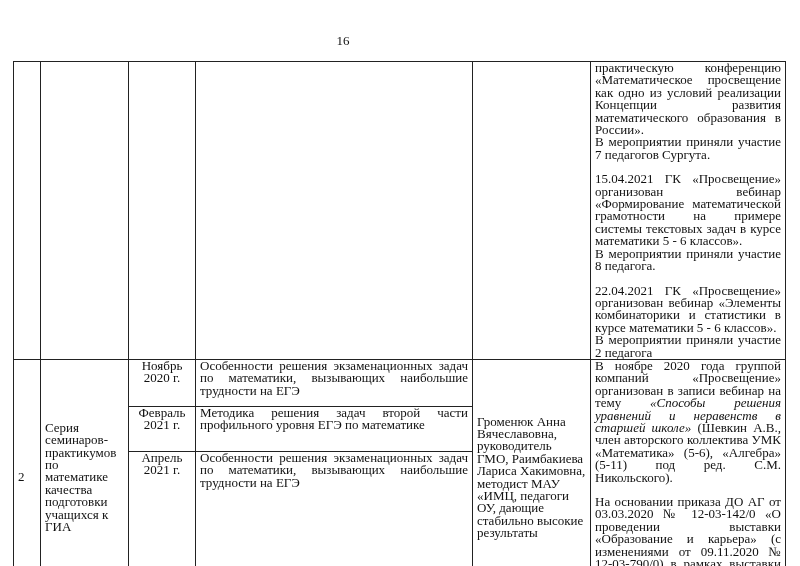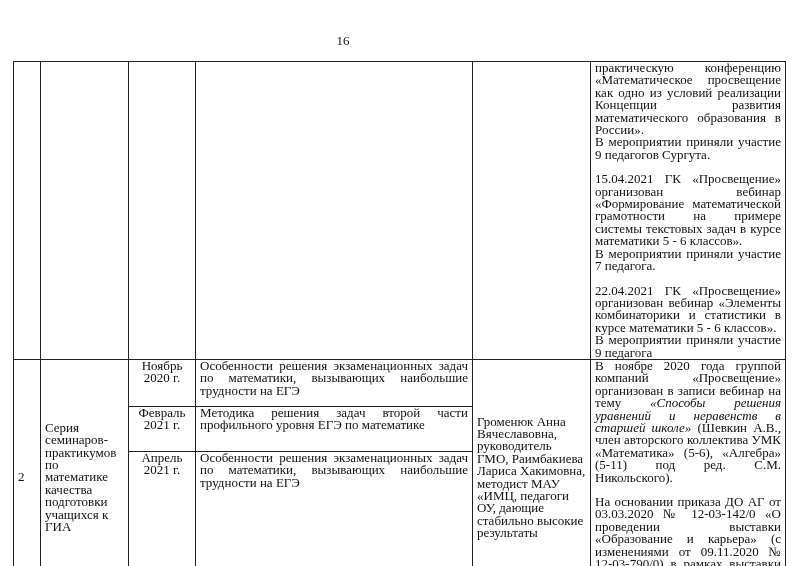--- a/index.html
+++ b/index.html
@@ -38,27 +38,27 @@
   </colgroup>
   <tbody>
       <tr style="height:265px;">
     <td></td>
     <td></td>
     <td></td>
     <td></td>
     <td></td>
     <td>
       <p class="just">практическую конференцию «Математическое просвещение как одно из условий реализации Концепции развития математического образования в России».</p>
-      <p class="just">В мероприятии приняли участие 9 педагогов Сургута.</p>
+      <p class="just">В мероприятии приняли участие 7 педагогов Сургута.</p>
       <div class="gap"></div>
       <p class="just">15.04.2021 ГК «Просвещение» организован вебинар «Формирование математической грамотности на примере системы текстовых задач в курсе математики 5 - 6 классов».</p>
-      <p class="just">В мероприятии приняли участие 7 педагога.</p>
+      <p class="just">В мероприятии приняли участие 8 педагога.</p>
       <div class="gap"></div>
       <p class="just">22.04.2021 ГК «Просвещение» организован вебинар «Элементы комбинаторики и статистики в курсе математики 5 - 6 классов».</p>
-      <p class="just">В мероприятии приняли участие 9 педагога</p>
+      <p class="just">В мероприятии приняли участие 2 педагога</p>
     </td>
   </tr>
 
   <tr style="height:26px;">
     <td rowspan="3" class="center vmid">2</td>
     <td rowspan="3" class="center vmid">Серия семинаров-практикумов по математике качества подготовки учащихся к ГИА</td>
     <td class="date-cell">Ноябрь 2020 г.</td>
     <td class="just">Особенности решения экзаменационных задач по математики, вызывающих наибольшие трудности на ЕГЭ</td>
     <td rowspan="3" class="center vmid">
       <span>Громенюк Анна Вячеславовна, руководитель ГМО, Раимбакиева Лариса Хакимовна, методист МАУ «ИМЦ, педагоги ОУ, дающие стабильно высокие результаты</span>

